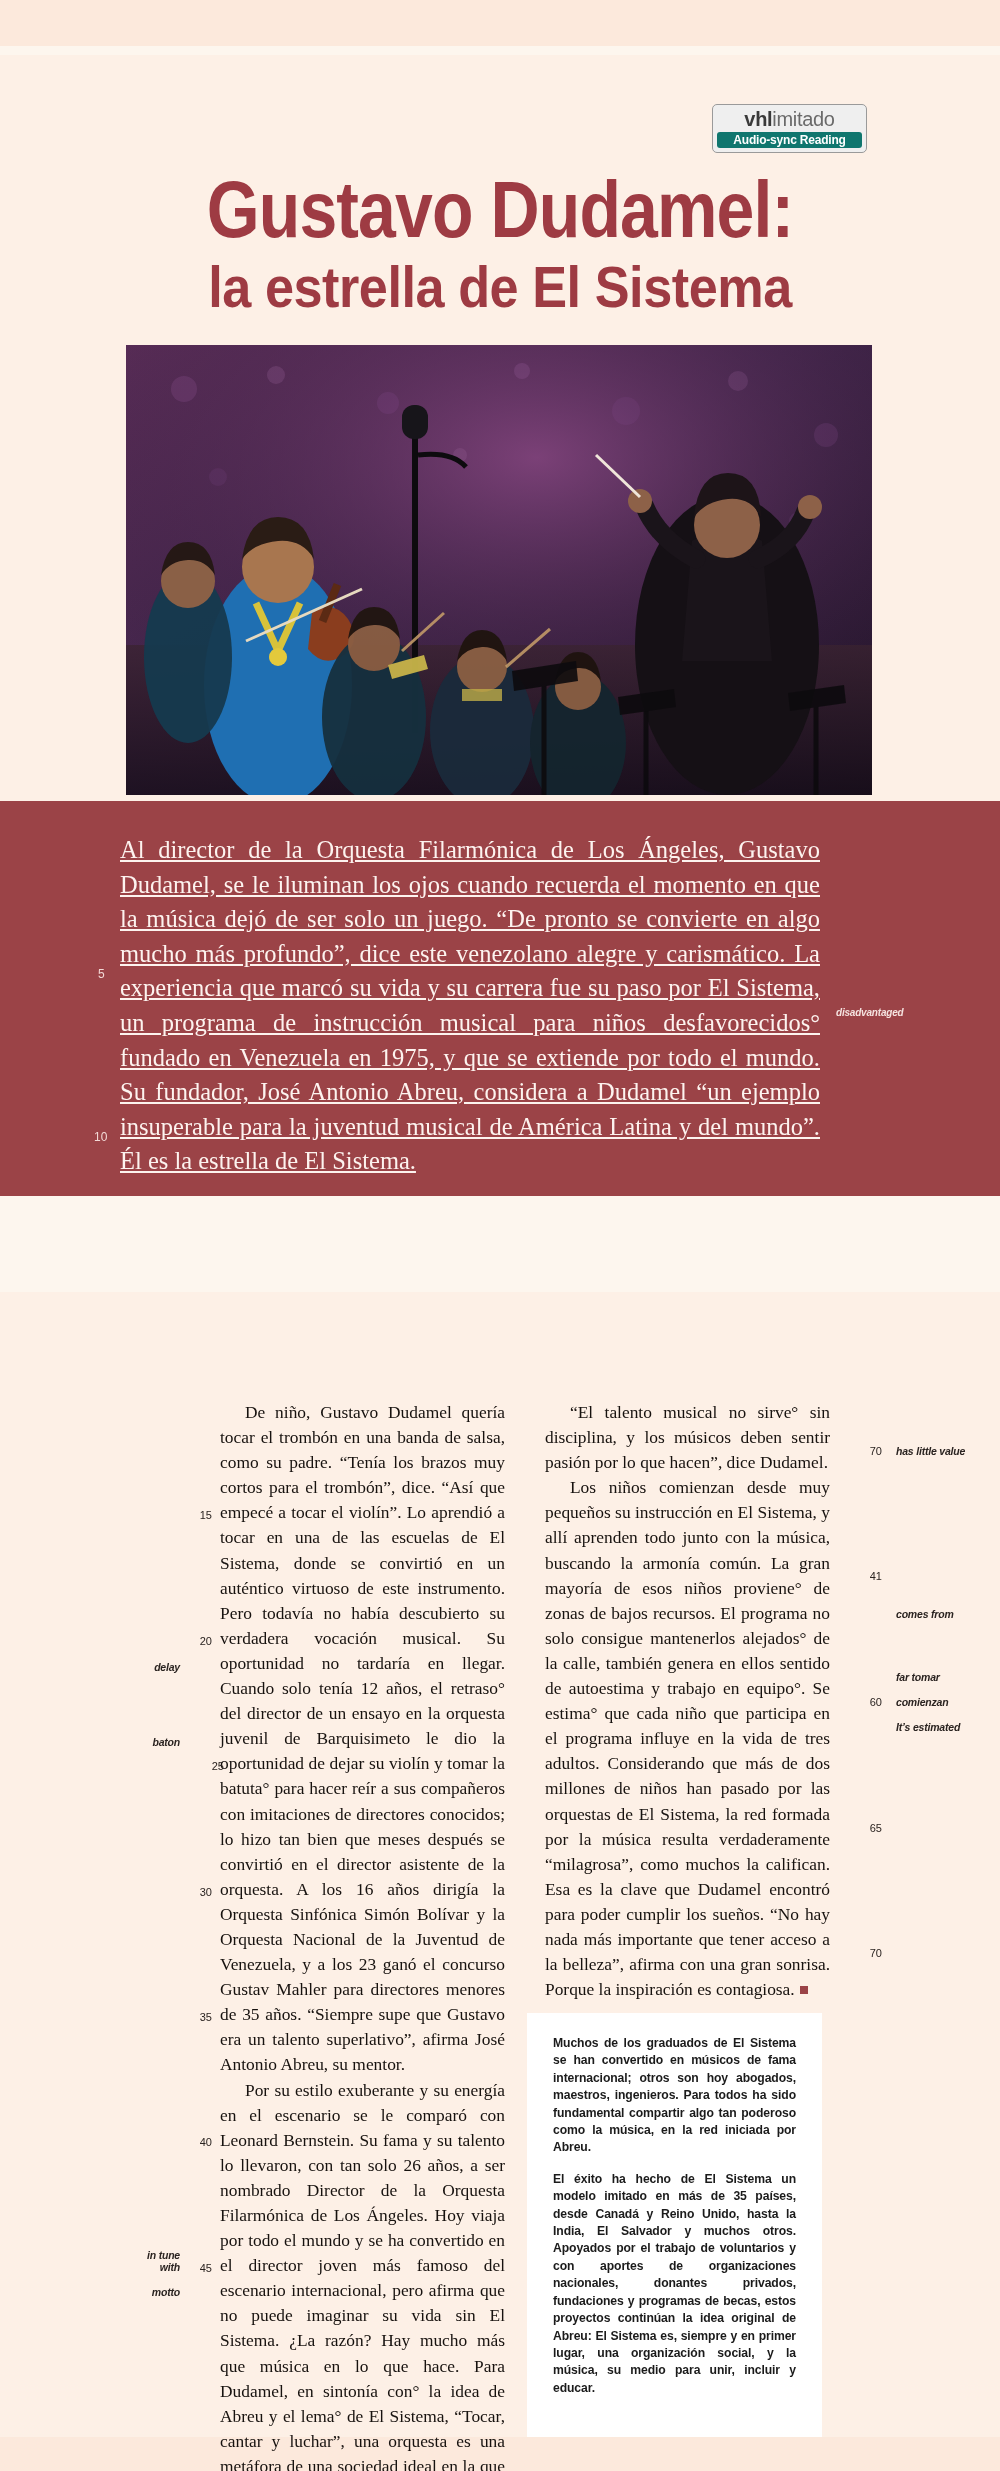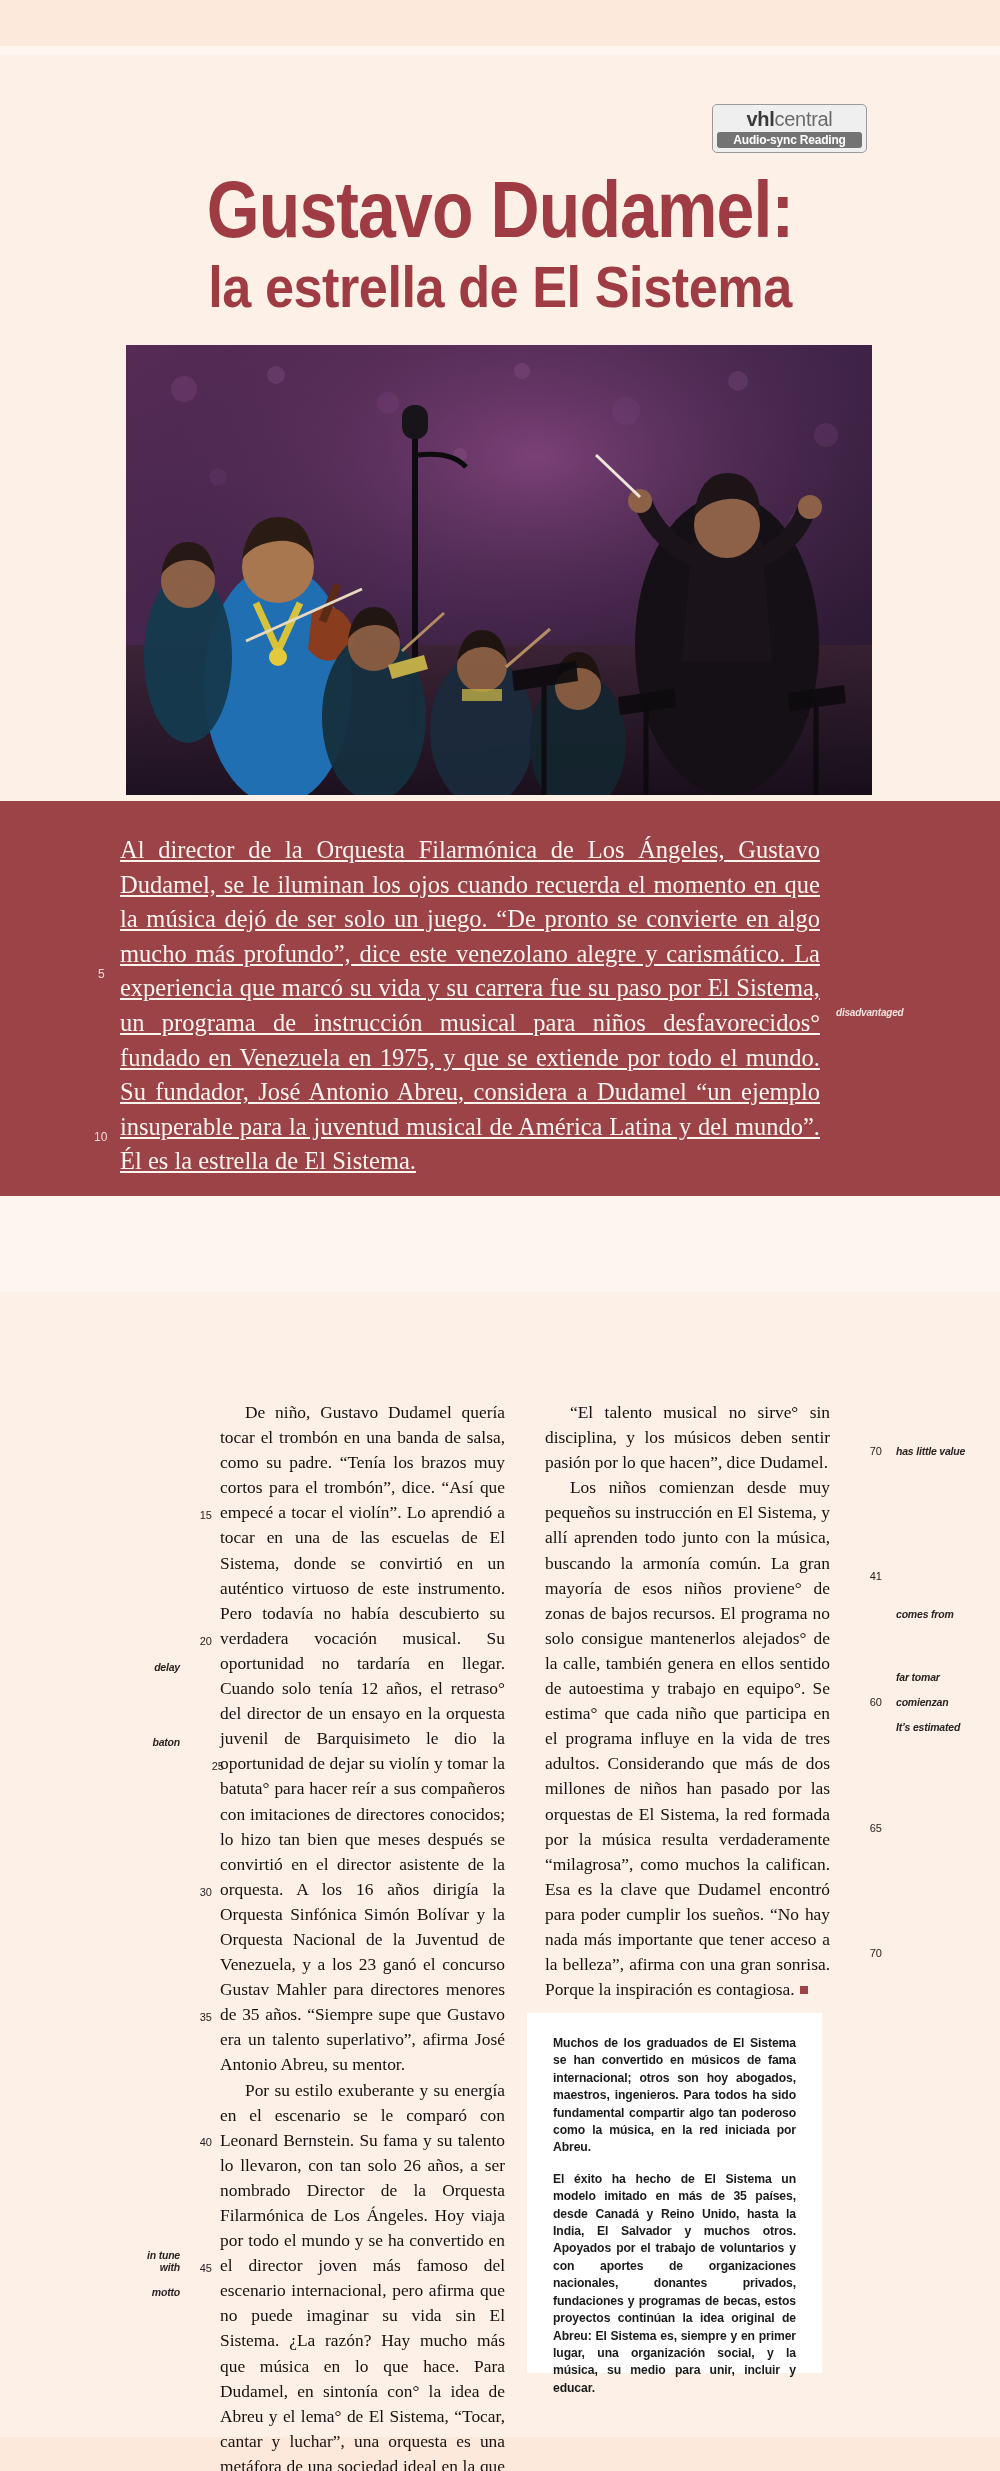--- a/index.html
+++ b/index.html
@@ -26,21 +26,21 @@
     border:1px solid #9a9a9a;border-radius:5px;background:#efefef;
     padding:3px 4px 4px 4px;box-sizing:border-box;
   }
   .logo-top{
     text-align:center;font-family:"Liberation Sans",sans-serif;
     font-size:20px;line-height:22px;color:#4a4a4a;letter-spacing:-0.3px;
   }
   .logo-top b{font-weight:bold;color:#3a3a3a;}
   .logo-top span.light{font-weight:normal;color:#6a6a6a;}
   .logo-badge{
-    margin-top:2px;background:#737373;color:#ffffff;border-radius:3px;
+    margin-top:2px;background:#0f766e;color:#ffffff;border-radius:3px;
     font-family:"Liberation Sans",sans-serif;font-weight:bold;font-size:12px;
     line-height:16px;text-align:center;letter-spacing:-0.2px;
   }
 
   
   .title{
     position:absolute;left:0;top:170px;width:1000px;text-align:center;
   }
   .title-l1{
     font-family:"Liberation Sans",sans-serif;
@@ -107,42 +107,42 @@
   }
   .gloss{
     position:absolute;font-family:"Liberation Sans",sans-serif;font-style:italic;
     font-weight:bold;font-size:10.5px;color:#2a2320;line-height:12px;
     letter-spacing:-0.2px;
   }
   .gloss.r{text-align:right;}
 
   
   .sidebox{
-    position:absolute;left:527px;top:2013px;width:295px;height:360px;
+    position:absolute;left:527px;top:2013px;width:295px;height:424px;
     background:#ffffff;
   }
   .sidebox-inner{
     padding:22px 26px 0 26px;
     font-family:"Liberation Sans",sans-serif;font-weight:bold;
     font-size:12.2px;line-height:17.4px;color:#1b1b1b;text-align:justify;
     letter-spacing:-0.1px;
   }
   .sidebox-inner p{margin:0 0 14px 0;}
 </style>
 </head>
 <body>
 
 <div class="page">
 
   <div class="topband"></div>
   <div class="topline"></div>
   <div class="botband"></div>
 
   <div class="logo">
-    <div class="logo-top"><b>vhl</b><span class="light">central</span></div>
+    <div class="logo-top"><b>vhl</b><span class="light">imitado</span></div>
     <div class="logo-badge">Audio-sync Reading</div>
   </div>
 
   <div class="title">
     <div class="title-l1">Gustavo Dudamel:</div>
     <div class="title-l2">la estrella de El Sistema</div>
   </div>
 
   <div class="photo">
     <svg width="746" height="450" viewBox="0 0 746 450">

